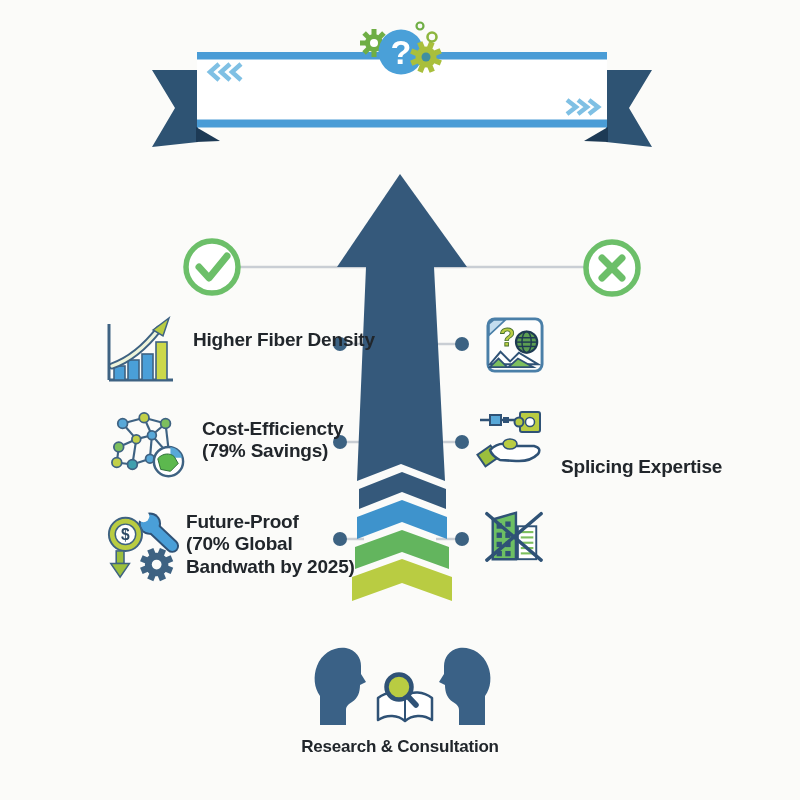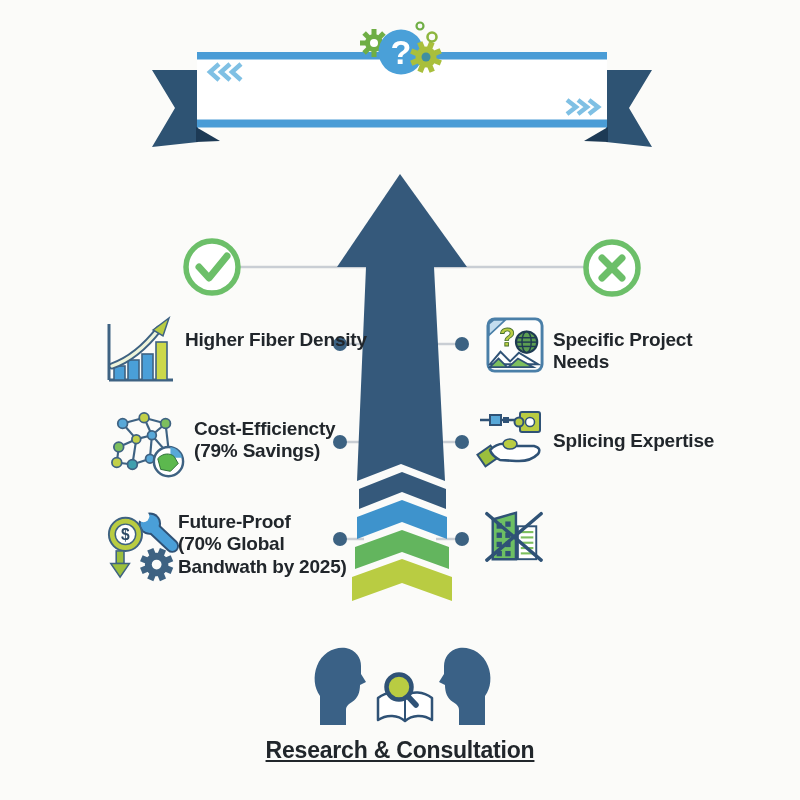--- a/index.html
+++ b/index.html
@@ -6,27 +6,26 @@
   .stage {
     position:relative; width:800px; height:800px; margin:0 auto;
     background:#fbfbf9; overflow:hidden;
     font-family:"Liberation Sans", sans-serif;
   }
   .bg-art { position:absolute; left:0; top:0; }
   .icon-box { position:absolute; }
   .icon-box svg { display:block; width:100%; height:100%; }
   .label {
     position:absolute; color:#21262b; font-weight:700; font-size:19px;
-    line-height:1.18; white-space:pre-line; letter-spacing:-0.2px;
+    line-height:1.18; white-space:pre-line; letter-spacing:-0.2px;margin-left:8px;
   }
   .footer-label {
     position:absolute; left:0; right:0; top:737; top:737px;
-    text-align:center; color:#21262b; font-weight:700; font-size:23px;
+    text-align:center; color:#21262b; font-weight:700; font-size:17px;
     letter-spacing:-0.2px;
-    text-decoration:underline;
   }
 </style>
 </head>
 <body>
 
 <div class="stage">
 
   <svg class="bg-art" width="800" height="800" viewBox="0 0 800 800">
 
     <g>
@@ -225,39 +224,37 @@
       <text x="23" y="31" text-anchor="middle" font-size="27" font-weight="bold" fill="#b9cc42" stroke="#46702e" stroke-width="0.9" font-family="Liberation Sans, sans-serif">?</text>
       <g transform="translate(43,27)">
         <circle r="11" fill="#5c9e52" stroke="#1e3a52" stroke-width="2.2"></circle>
         <ellipse rx="4.8" ry="11" fill="none" stroke="#1e3a52" stroke-width="1.5"></ellipse>
         <line x1="-11" y1="0" x2="11" y2="0" stroke="#1e3a52" stroke-width="1.5"></line>
         <line x1="-10" y1="-4.5" x2="10" y2="-4.5" stroke="#1e3a52" stroke-width="1.5"></line>
         <line x1="-10" y1="4.5" x2="10" y2="4.5" stroke="#1e3a52" stroke-width="1.5"></line>
       </g>
     </svg>
   </div>
-  <div class="label" style="left:553px; top:329px;">Specific Project
-Needs</div>
 
   <div class="icon-box" style="left:476px; top:406px; width:74px; height:64px;">
     <svg viewBox="0 0 74 64">
       <line x1="4" y1="14" x2="40" y2="14" stroke="#2f5276" stroke-width="2.5"></line>
       <rect x="14" y="9" width="11" height="10" fill="#58a8d8" stroke="#2f5276" stroke-width="2"></rect>
       <rect x="27" y="11" width="6" height="6" fill="#2f5276"></rect>
       <rect x="44" y="6" width="20" height="20" rx="2" fill="#b9cc42" stroke="#2f5276" stroke-width="2"></rect>
       <circle cx="43" cy="16" r="4.5" fill="#b9cc42" stroke="#2f5276" stroke-width="2"></circle>
       <circle cx="54" cy="16" r="4.5" fill="#ffffff" stroke="#2f5276" stroke-width="1.5"></circle>
       <g transform="translate(12,50) rotate(-35)">
         <rect x="-8" y="-7" width="16" height="14" fill="#9cbf3d" stroke="#2f5276" stroke-width="2"></rect>
       </g>
       <path d="M14,44 Q24,34 36,40 L58,40 Q66,42 62,48 Q54,56 40,55 L24,54 Q16,50 14,44 Z" fill="#ffffff" stroke="#2f5276" stroke-width="2.5" stroke-linejoin="round"></path>
       <ellipse cx="34" cy="38" rx="7" ry="5" fill="#b9cc42" stroke="#2f5276" stroke-width="1.6"></ellipse>
     </svg>
   </div>
-  <div class="label" style="left:553px; top:430px;">Splicing Expertise</div>
+  <div class="label" style="left:553px; top:456px;">Splicing Expertise</div>
 
   <div class="icon-box" style="left:484px; top:506px; width:60px; height:58px;">
     <svg viewBox="0 0 62 58">
       <polygon points="9,13 33,6 33,54 9,54" fill="#6dbf63" stroke="#2f5276" stroke-width="2.5"></polygon>
       <g fill="#2f5276">
         <rect x="13" y="17" width="5.5" height="5.5"></rect>
           <rect x="22" y="15" width="5.5" height="5.5"></rect>
         <rect x="13" y="26.5" width="5.5" height="5.5"></rect>
           <rect x="22" y="26.5" width="5.5" height="5.5"></rect>
         <rect x="13" y="36" width="5.5" height="5.5"></rect>

